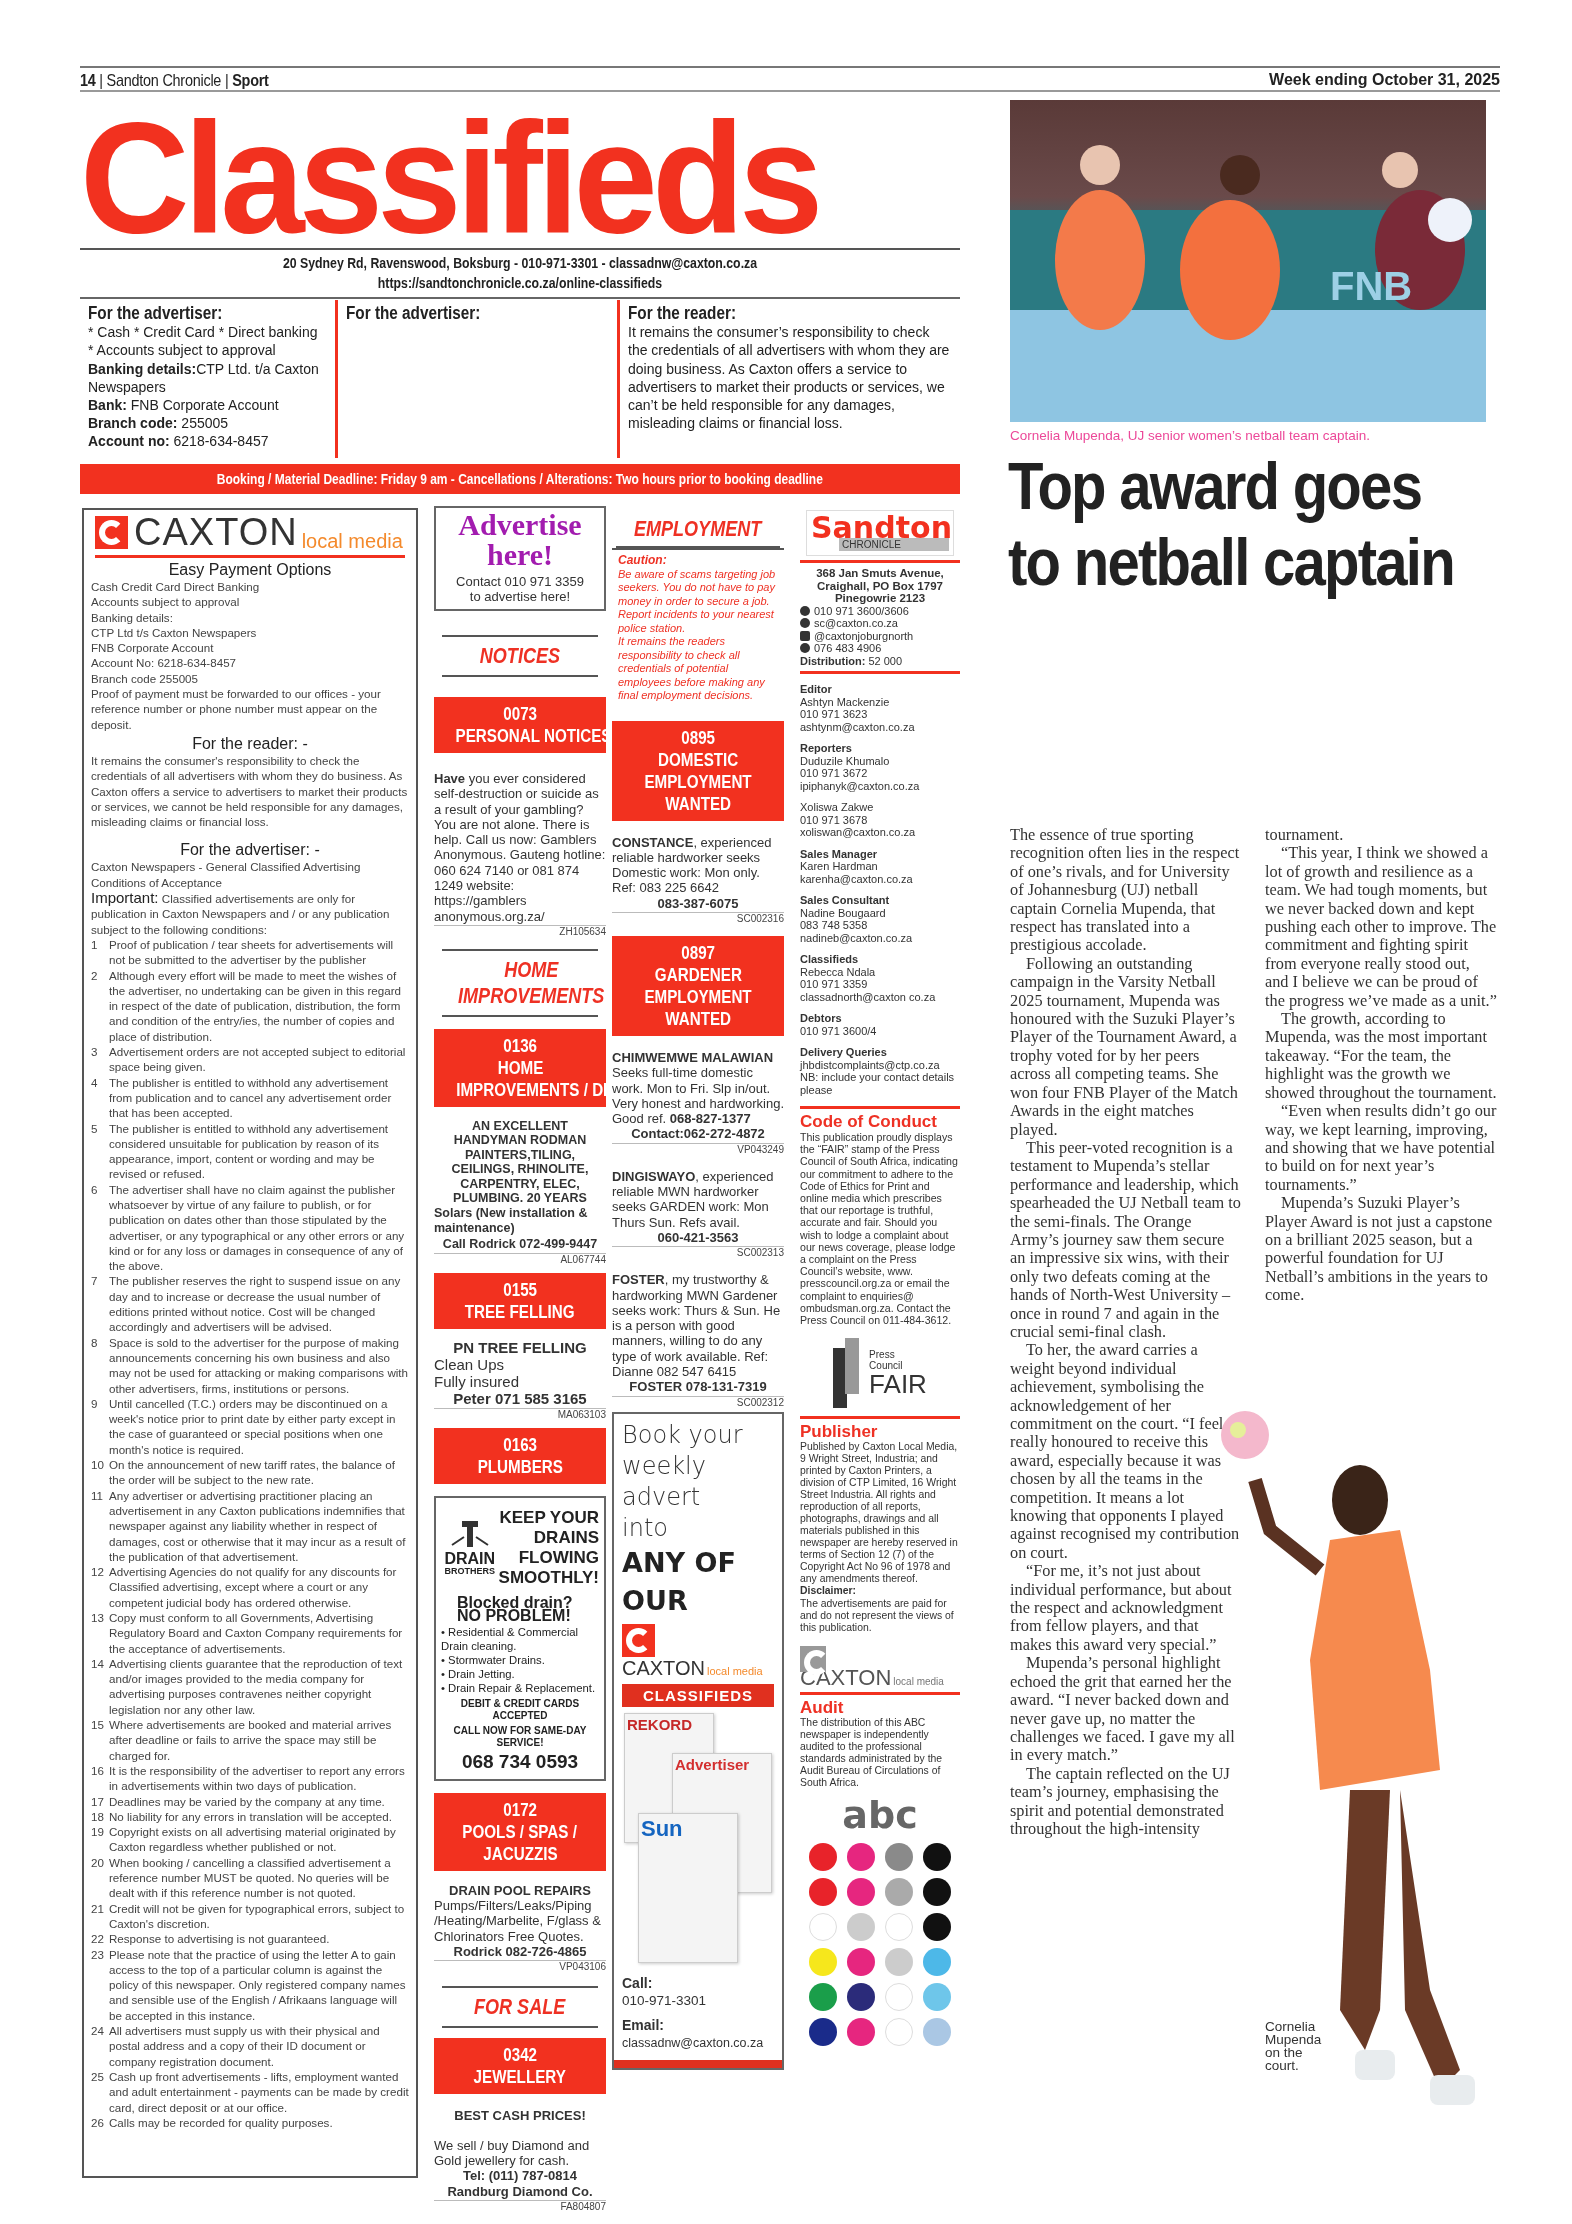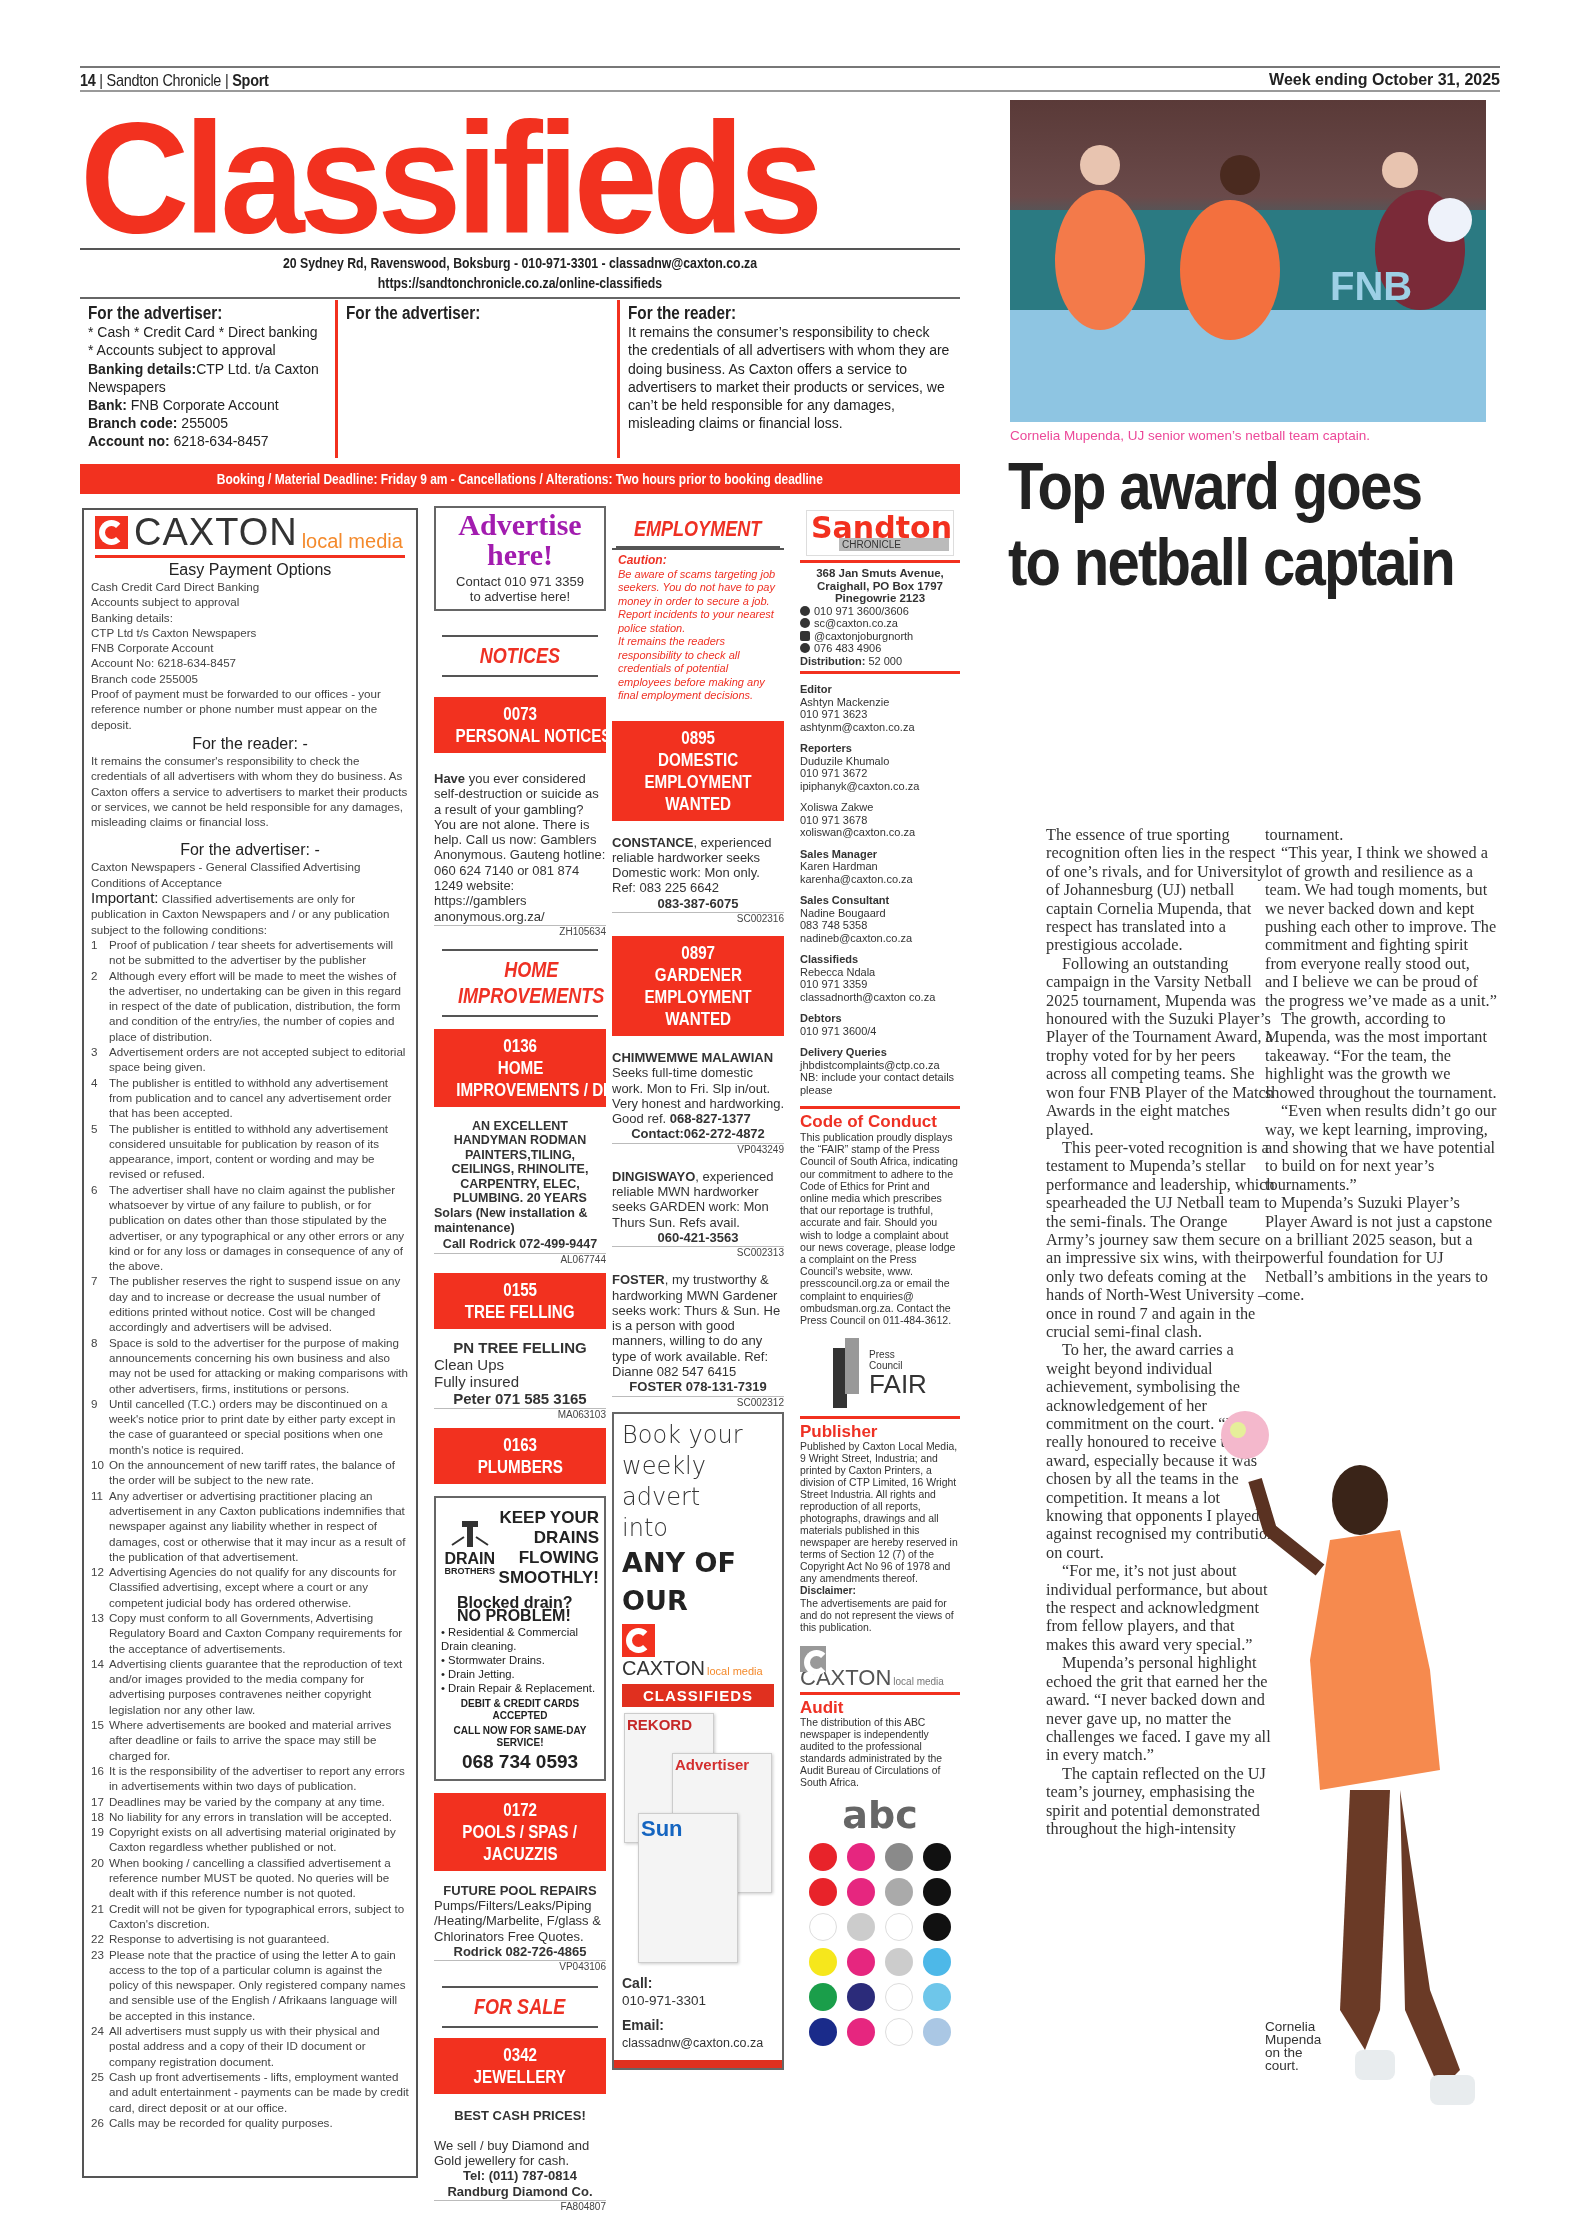--- a/index.html
+++ b/index.html
@@ -95,21 +95,21 @@
   .swatches { display: grid; grid-template-columns: repeat(4, 28px); grid-gap: 7px 10px; justify-content: center; margin-top: 8px; }
   .sw { width: 28px; height: 28px; border-radius: 50%; }
 
   
   .photo { left: 1010px; top: 100px; width: 476px; height: 322px; overflow: hidden; background: linear-gradient(180deg, #5a3a38 0%, #6a4a4a 30%, #2a6d74 45%, #2d7c85 55%, #77b4d4 70%, #8cc3e0 100%); }
   .caption1 { left: 1010px; top: 428px; font-size: 13.5px; color: #ec4899; }
   .headline { left: 1008px; top: 448px; width: 486px; font-family: "Liberation Sans", sans-serif; font-weight: 900; font-size: 66px; line-height: 76px; color: #222; letter-spacing: -2px; transform: scaleX(0.88); transform-origin: left; white-space: nowrap; }
   .body-col { font-family: "Liberation Serif", serif; font-size: 16.3px; line-height: 18.4px; color: #333; }
   .body-col p { text-indent: 16px; }
   .body-col p.first { text-indent: 0; }
-  .bcol1 { left: 1010px; top: 826px; width: 232px; margin-left: 36px; }
+  .bcol1 { left: 1010px; top: 826px; width: 232px; }
   .bcol2 { left: 1265px; top: 826px; width: 232px; }
   .player { left: 1200px; top: 1410px; width: 300px; height: 770px; }
   .caption2 { left: 1265px; top: 1820px; font-size: 13.5px; line-height: 13px; color: #333; width: 80px; }
 </style>
 </head>
 <body>
 
 <div class="abs topbar">
   <div class="left">
     <b>14</b> | <span>Sandton Chronicle</span> | <b>Sport</b>
@@ -256,21 +256,21 @@
       <li>• Drain Repair &amp; Replacement.</li>
     </ul>
     <div class="c">DEBIT &amp; CREDIT CARDS ACCEPTED</div>
     <div class="c">CALL NOW FOR SAME-DAY SERVICE!</div>
     <div class="phone">068 734 0593</div>
   </div>
   <div style="height:12px"></div>
   <div class="catbox"><span>0172</span><br><span>POOLS / SPAS /</span><br><span>JACUZZIS</span></div>
   <div style="height:12px"></div>
   <div class="ad">
-    <b style="display:block;text-align:center">FUTURE POOL REPAIRS</b>
+    <b style="display:block;text-align:center">DRAIN POOL REPAIRS</b>
     <div>Pumps/Filters/Leaks/Piping /Heating/Marbelite, F/glass &amp; Chlorinators Free Quotes.</div>
     <b style="display:block;text-align:center">Rodrick 082-726-4865</b>
   </div>
   <div class="ref">VP043106</div>
   <div style="height:14px"></div>
   <div class="sechead"><span>FOR SALE</span></div>
   <div style="height:10px"></div>
   <div class="catbox"><span>0342</span><br><span>JEWELLERY</span></div>
   <div style="height:14px"></div>
   <div class="ad">

